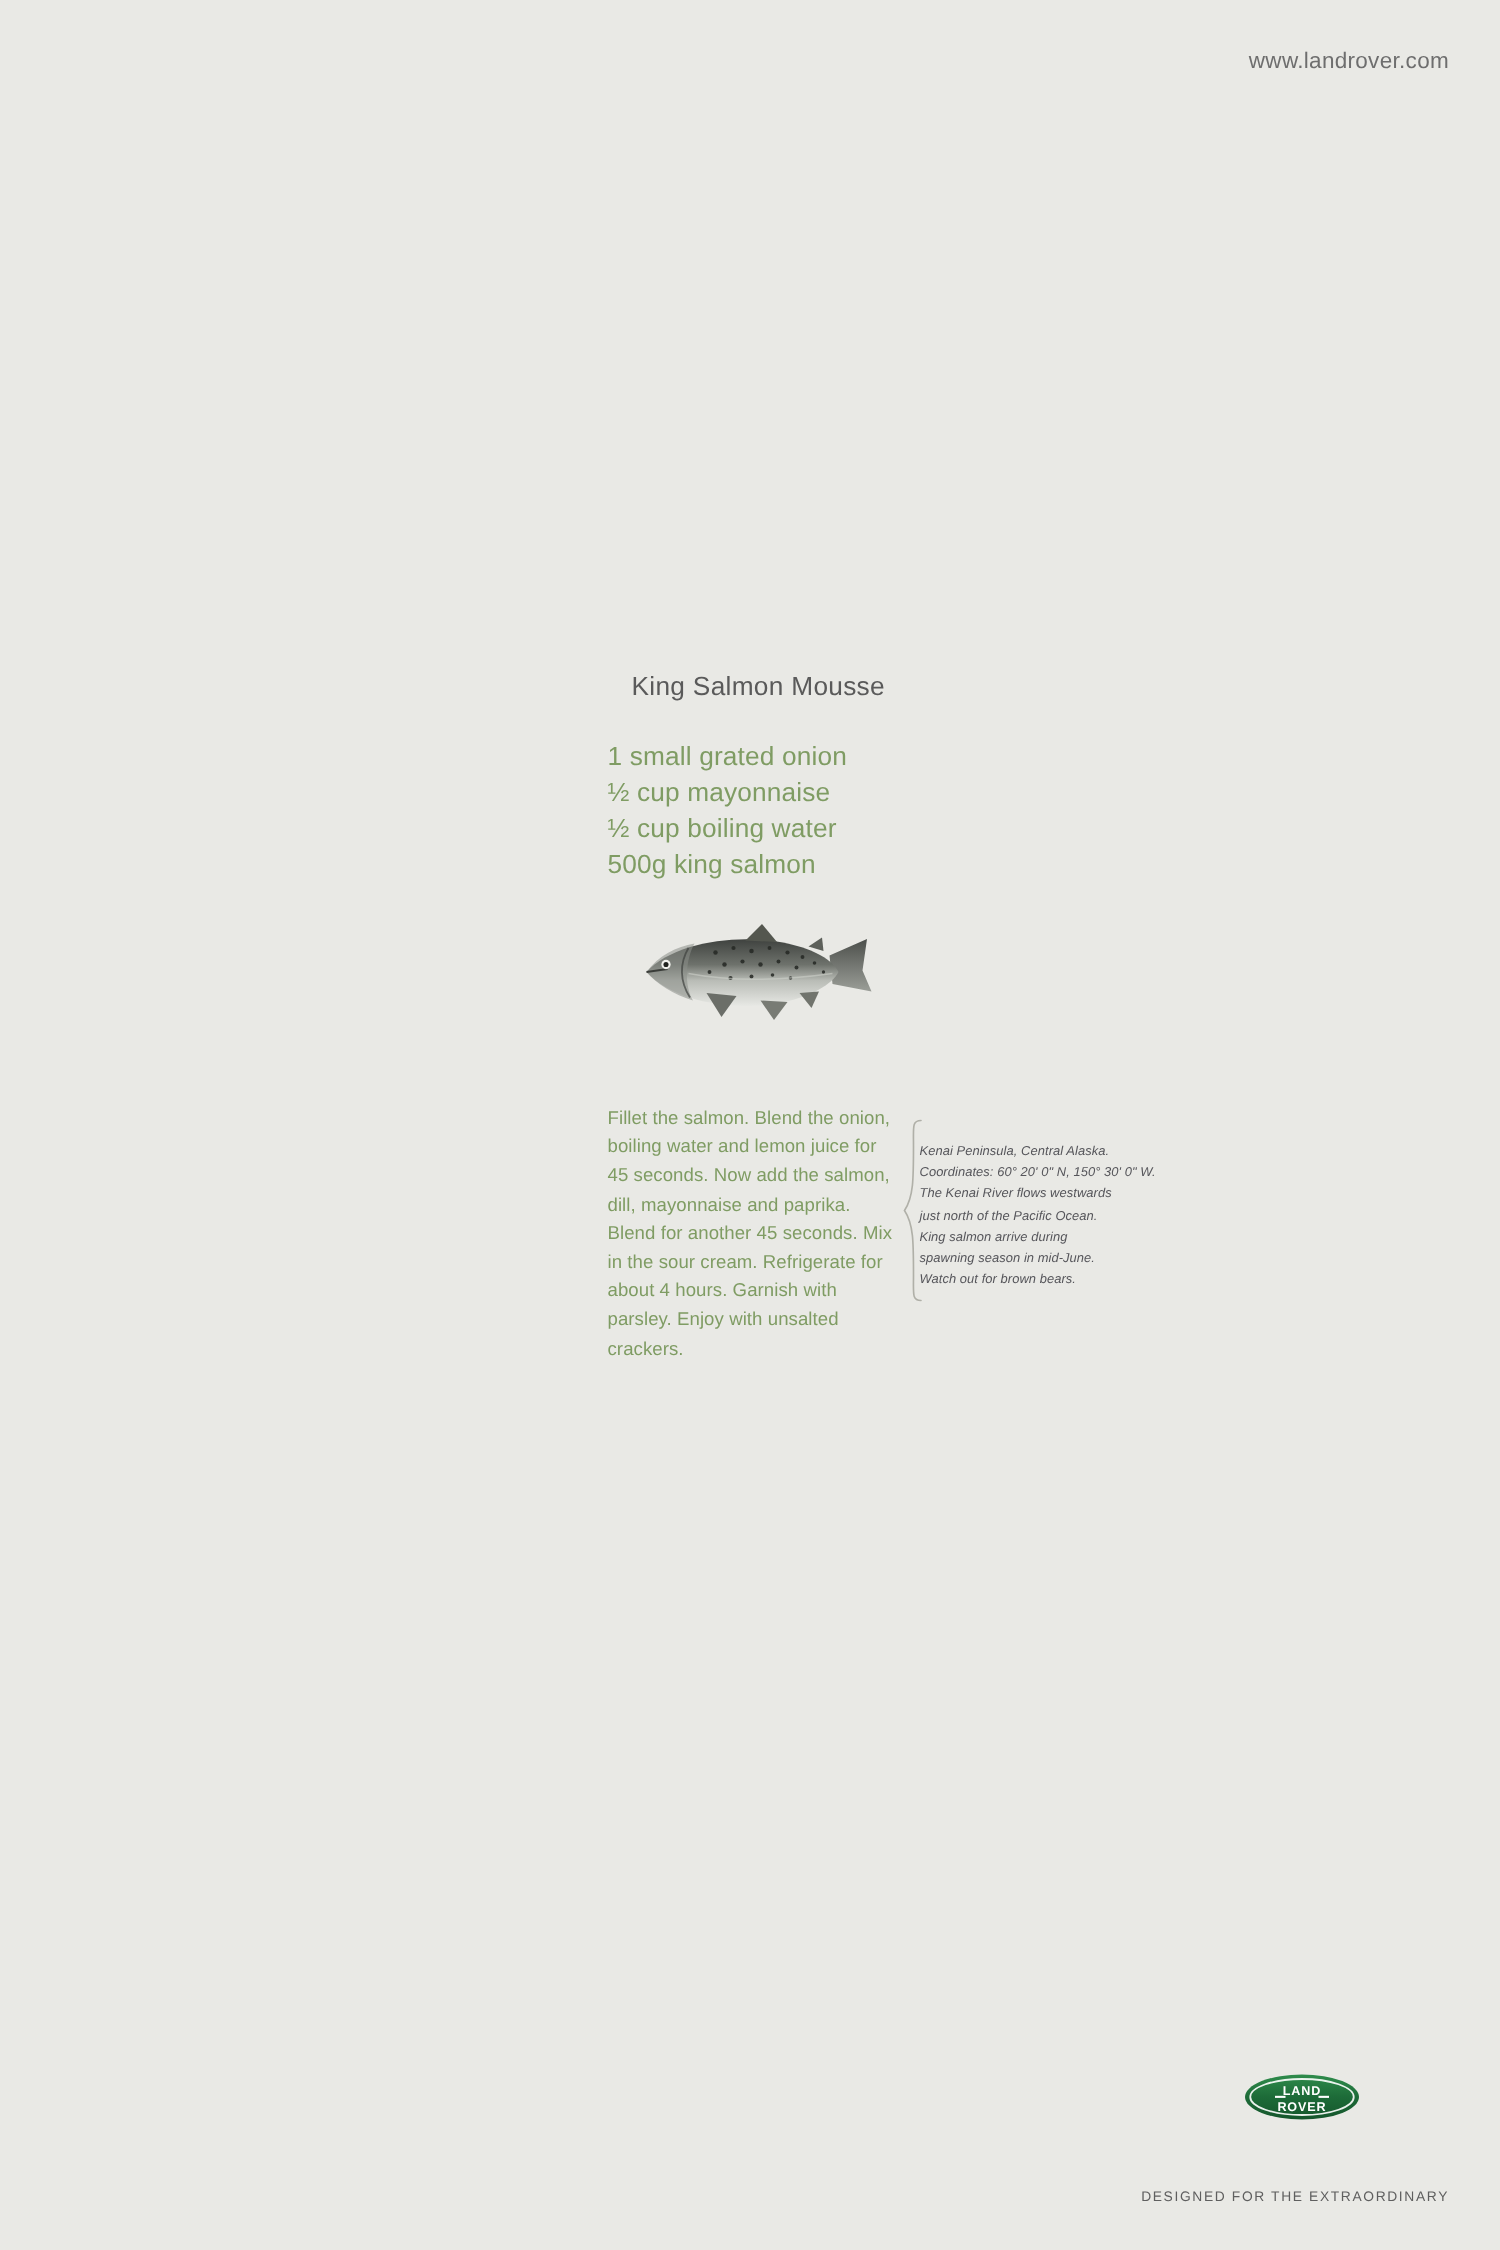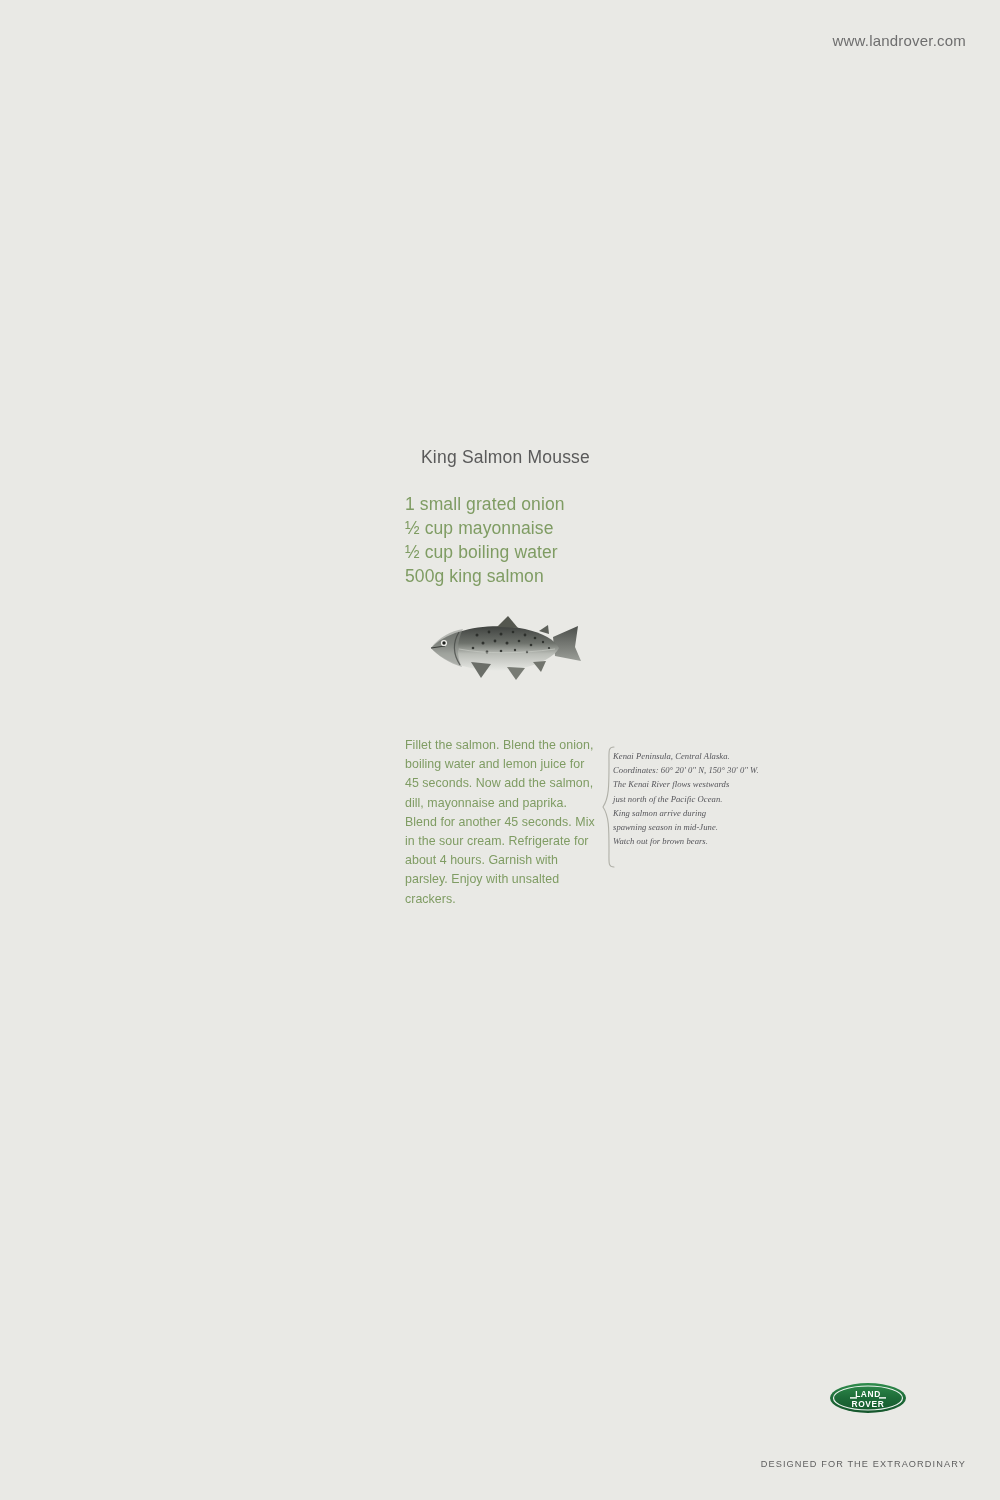--- a/index.html
+++ b/index.html
@@ -77,28 +77,27 @@
     left: 196px;
     top: 152px;
     width: 16px;
     height: 122px;
     color: #b5b5ae;
   }
 
   .annotation {
     position: absolute;
     left: 208px;
-    top: 155px;
+    top: 166px;
     width: 200px;
     font-size: 8.6px;
     line-height: 14.2px;
     font-style: italic;
     color: #55555a;
     letter-spacing: 0.05px;
-    font-family: Liberation Serif, serif;
   }
 
   .method {
     margin-top: 22px;
     width: 192px;
     font-size: 12.4px;
     line-height: 19.2px;
     color: #7f9c63;
     letter-spacing: 0.05px;
   }

